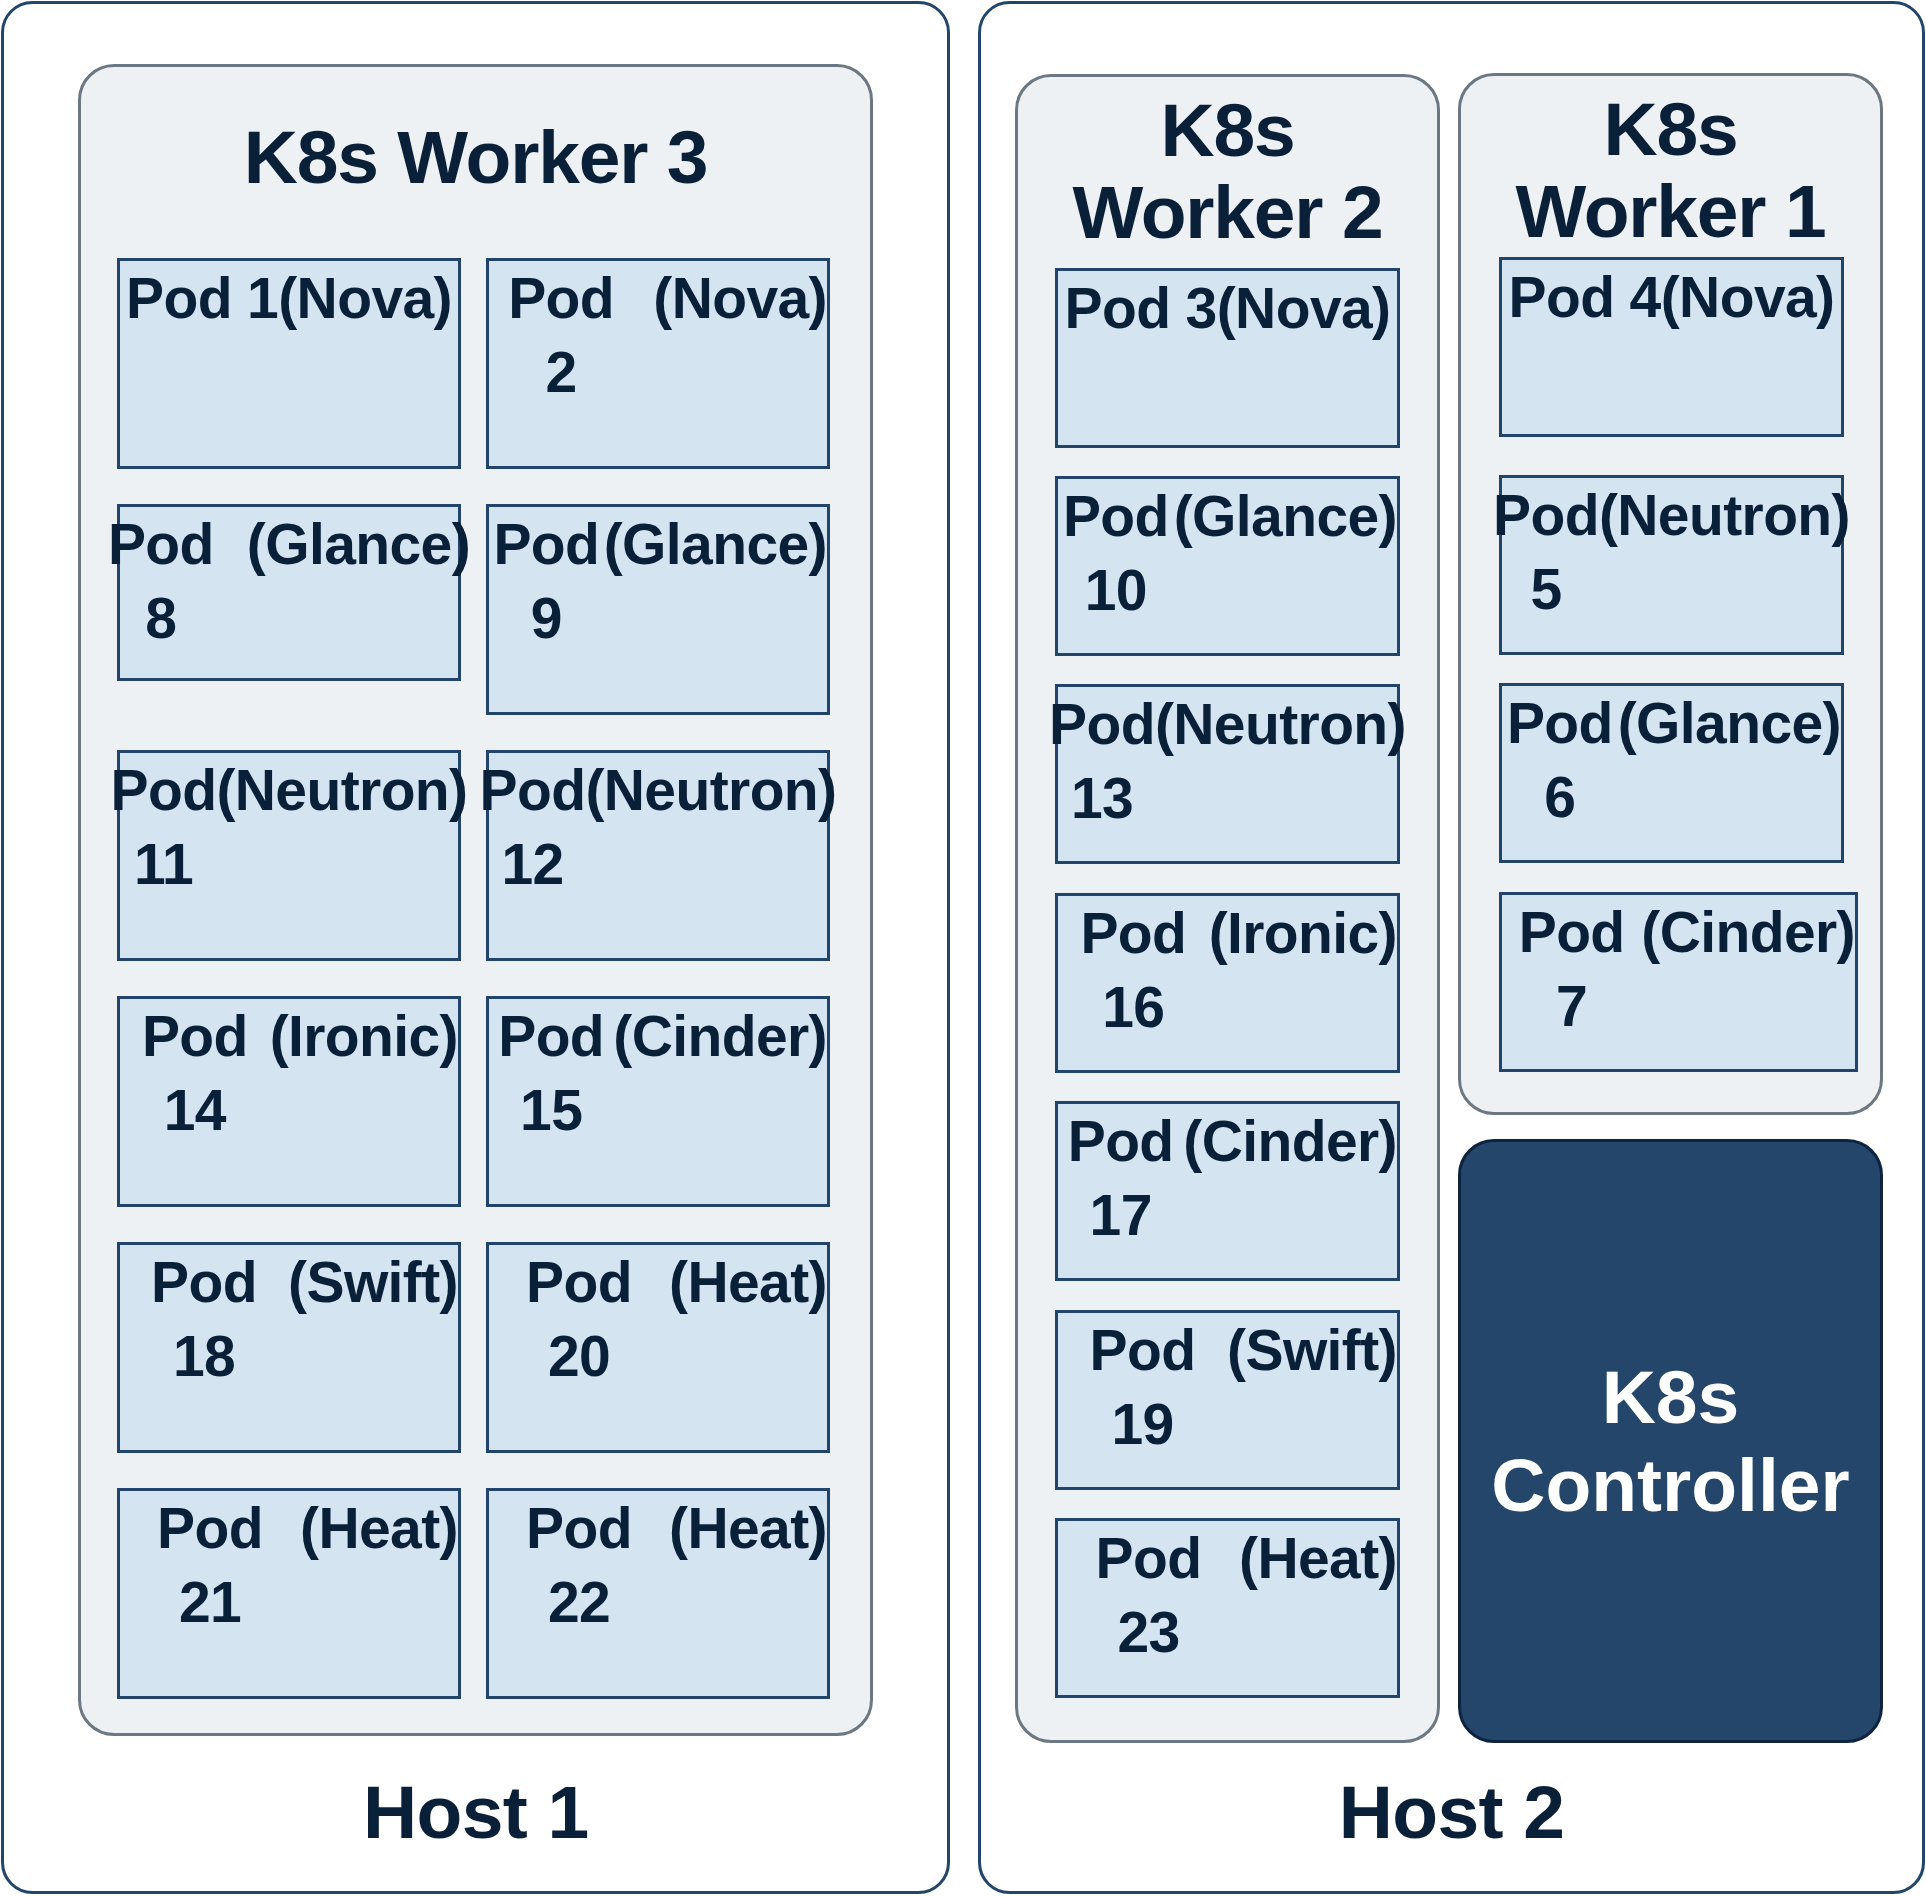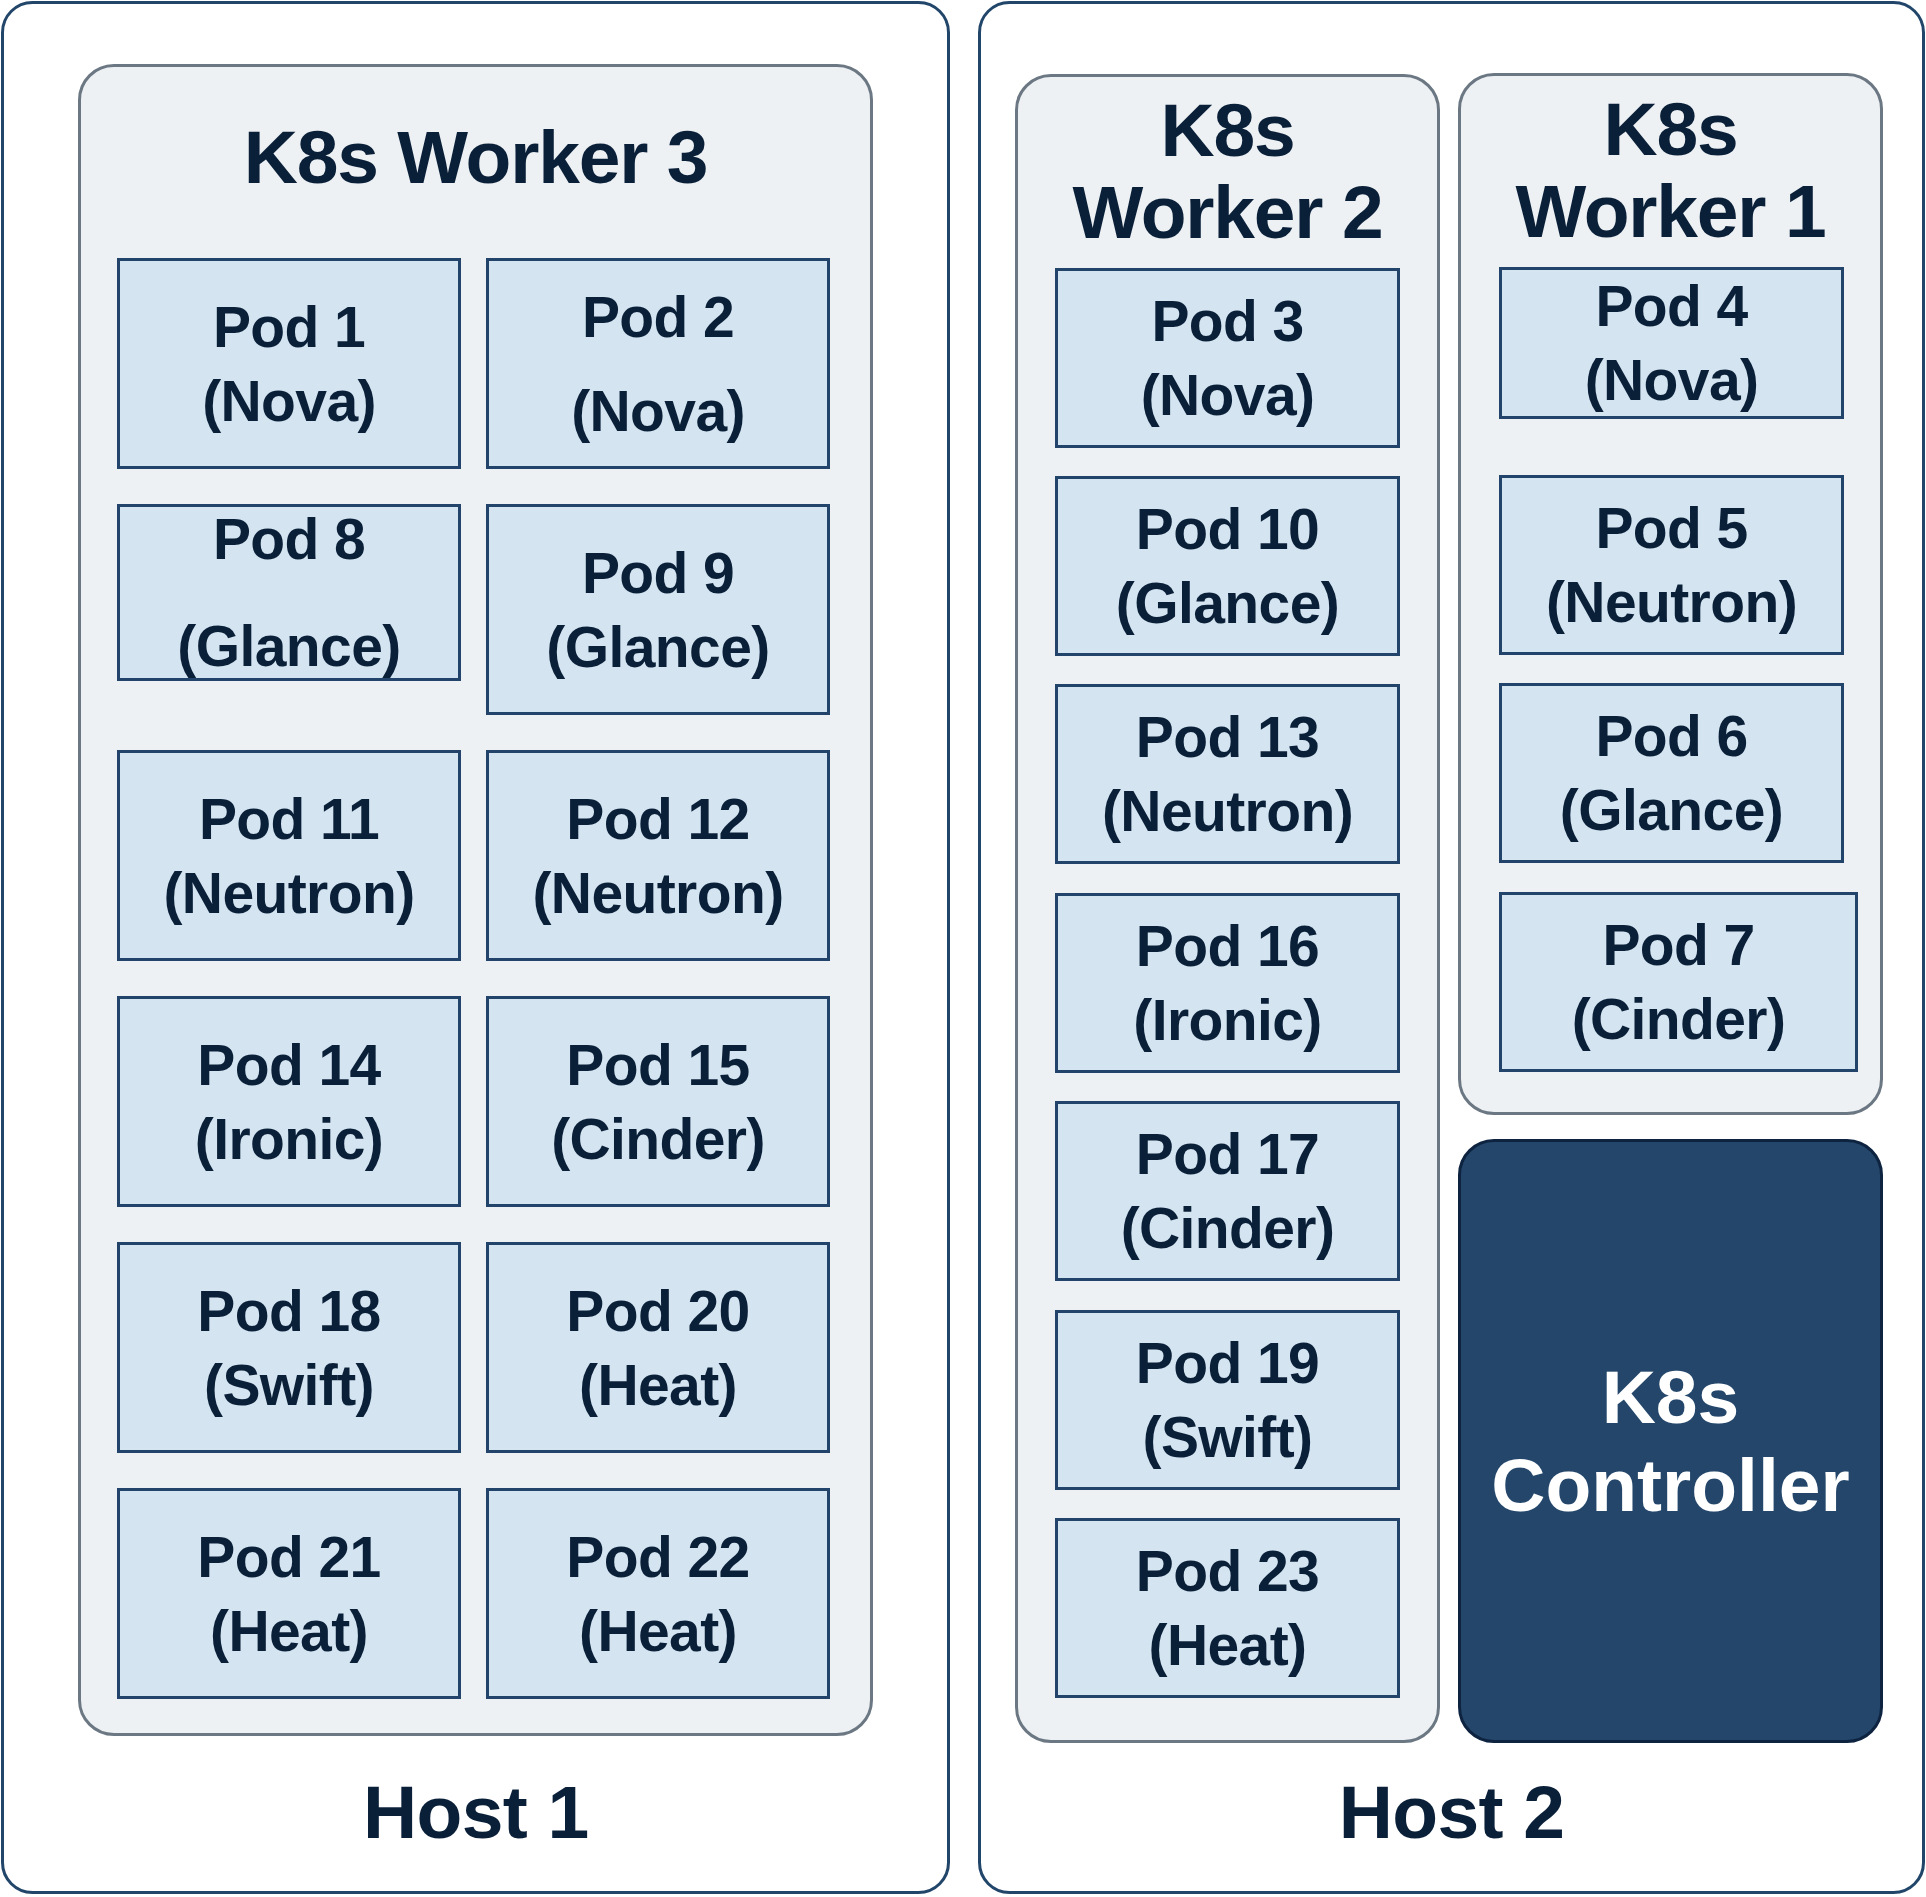--- a/index.html
+++ b/index.html
@@ -2,21 +2,21 @@
 <html style="font-size:9.7px"><head>
 <meta charset="utf-8">
 <style>
   html, body { margin: 0; padding: 0; background: #ffffff; }
   body { width: 1926px; height: 1897px; position: relative; overflow: hidden;
          font-family: "Liberation Sans", sans-serif; color: #0a1f38; }
   .abs { position: absolute; box-sizing: border-box; }
   .host { border: 3px solid #22466a; border-radius: 31.5px; background: #ffffff; }
   .worker { border: 3px solid #6b7782; border-radius: 36px; background: #edf1f4; }
   .pod { border: 3.6px solid #22446a; background: #d4e5f1;
-         display: flex; flex-direction: column; align-items: center; justify-content: center;
+         display: flex; flex-direction: row; align-items: flex-start; justify-content: center;
          font-weight: bold; font-size: 57px; line-height: 74px; text-align: center; letter-spacing: -0.6px; }
   .pod span { display: block; }
   .title { display: flex; flex-direction: column; align-items: center; justify-content: center;
            font-weight: bold; text-align: center; line-height: 1.1; letter-spacing: -1.2px; }
   .wtitle { font-size: 75px; }
   .host-label { font-size: 75px; font-weight: bold; text-align: center; letter-spacing: -0.6px; }
   .controller { background: #23466a; border: 3.6px solid #0d2340; border-radius: 36px;
                 color: #ffffff; display: flex; flex-direction: column; align-items: center; justify-content: center;
                 font-weight: bold; font-size: 75px; line-height: 88px; text-align: center; }
 </style>
@@ -120,21 +120,21 @@
     <div class="abs pod" style="left: 1055px; top: 1310px; width: 345px; height: 180px;">
       <span>Pod 19</span>
       <span>(Swift)</span>
     </div>
     <div class="abs pod" style="left: 1055px; top: 1518px; width: 345px; height: 180px;">
       <span>Pod 23</span>
       <span>(Heat)</span>
     </div>
   </div>
 <div id="w1pods">
-    <div class="abs pod" style="left: 1499px; top: 267px; width: 345px; height: 152px;">
+    <div class="abs pod" style="left: 1499px; top: 257px; width: 345px; height: 180px;">
       <span>Pod 4</span>
       <span>(Nova)</span>
     </div>
     <div class="abs pod" style="left: 1499px; top: 475px; width: 345px; height: 180px;">
       <span>Pod 5</span>
       <span>(Neutron)</span>
     </div>
     <div class="abs pod" style="left: 1499px; top: 683px; width: 345px; height: 180px;">
       <span>Pod 6</span>
       <span>(Glance)</span>

